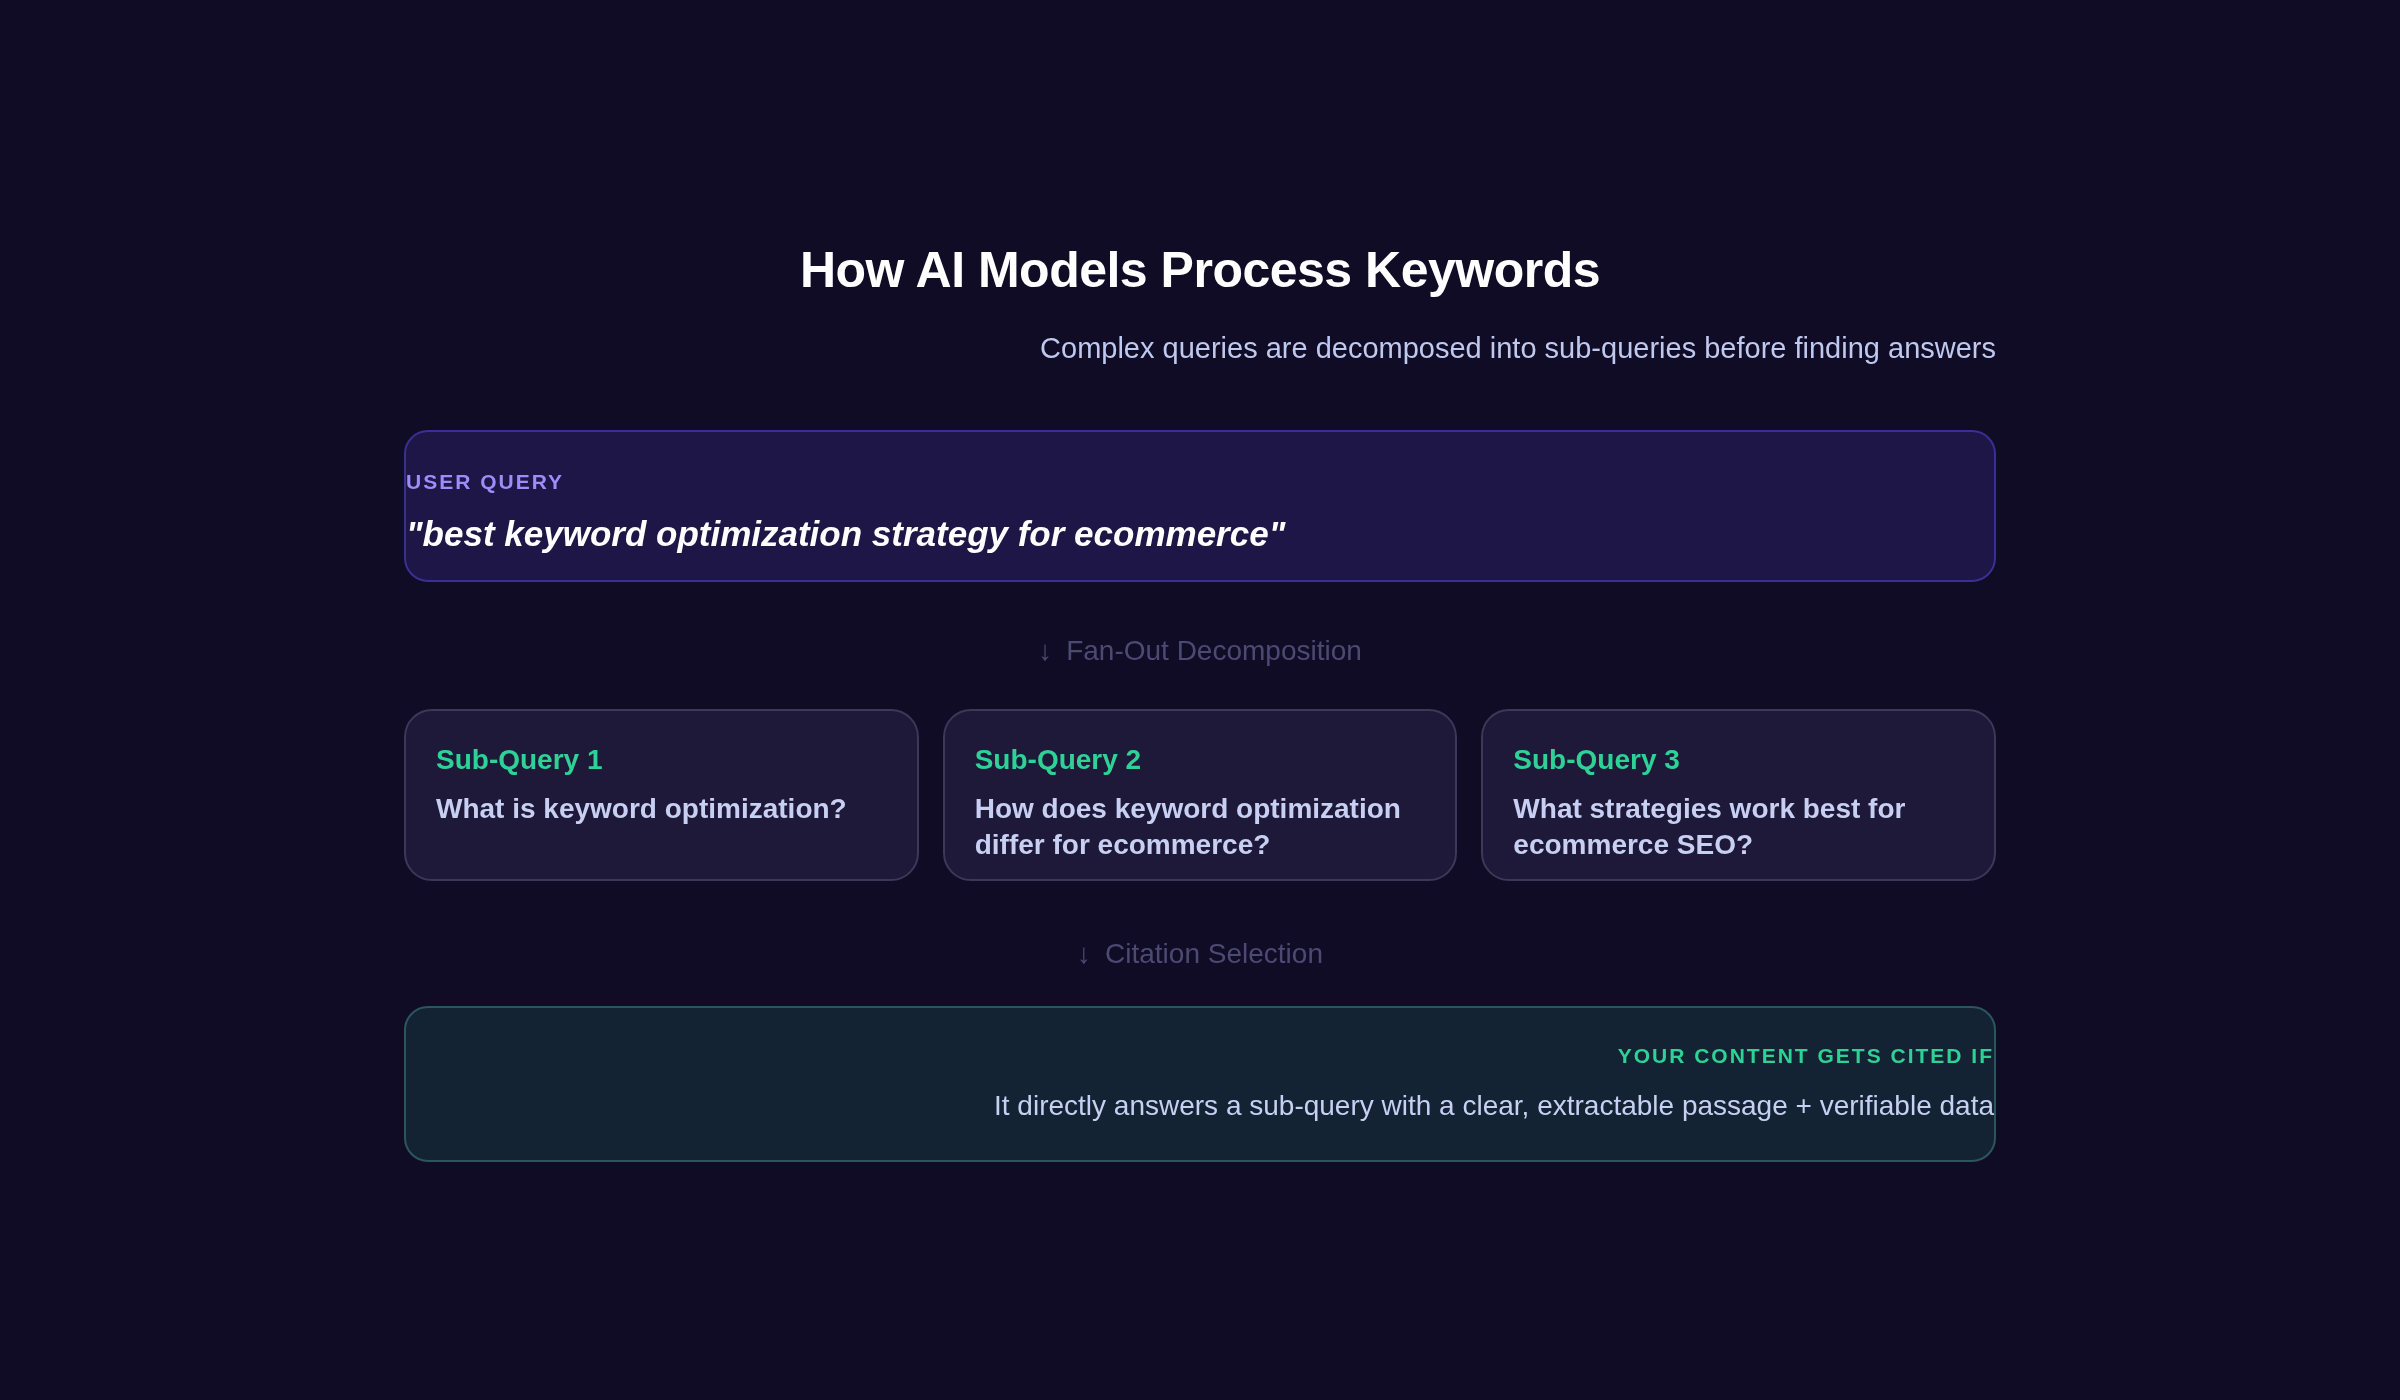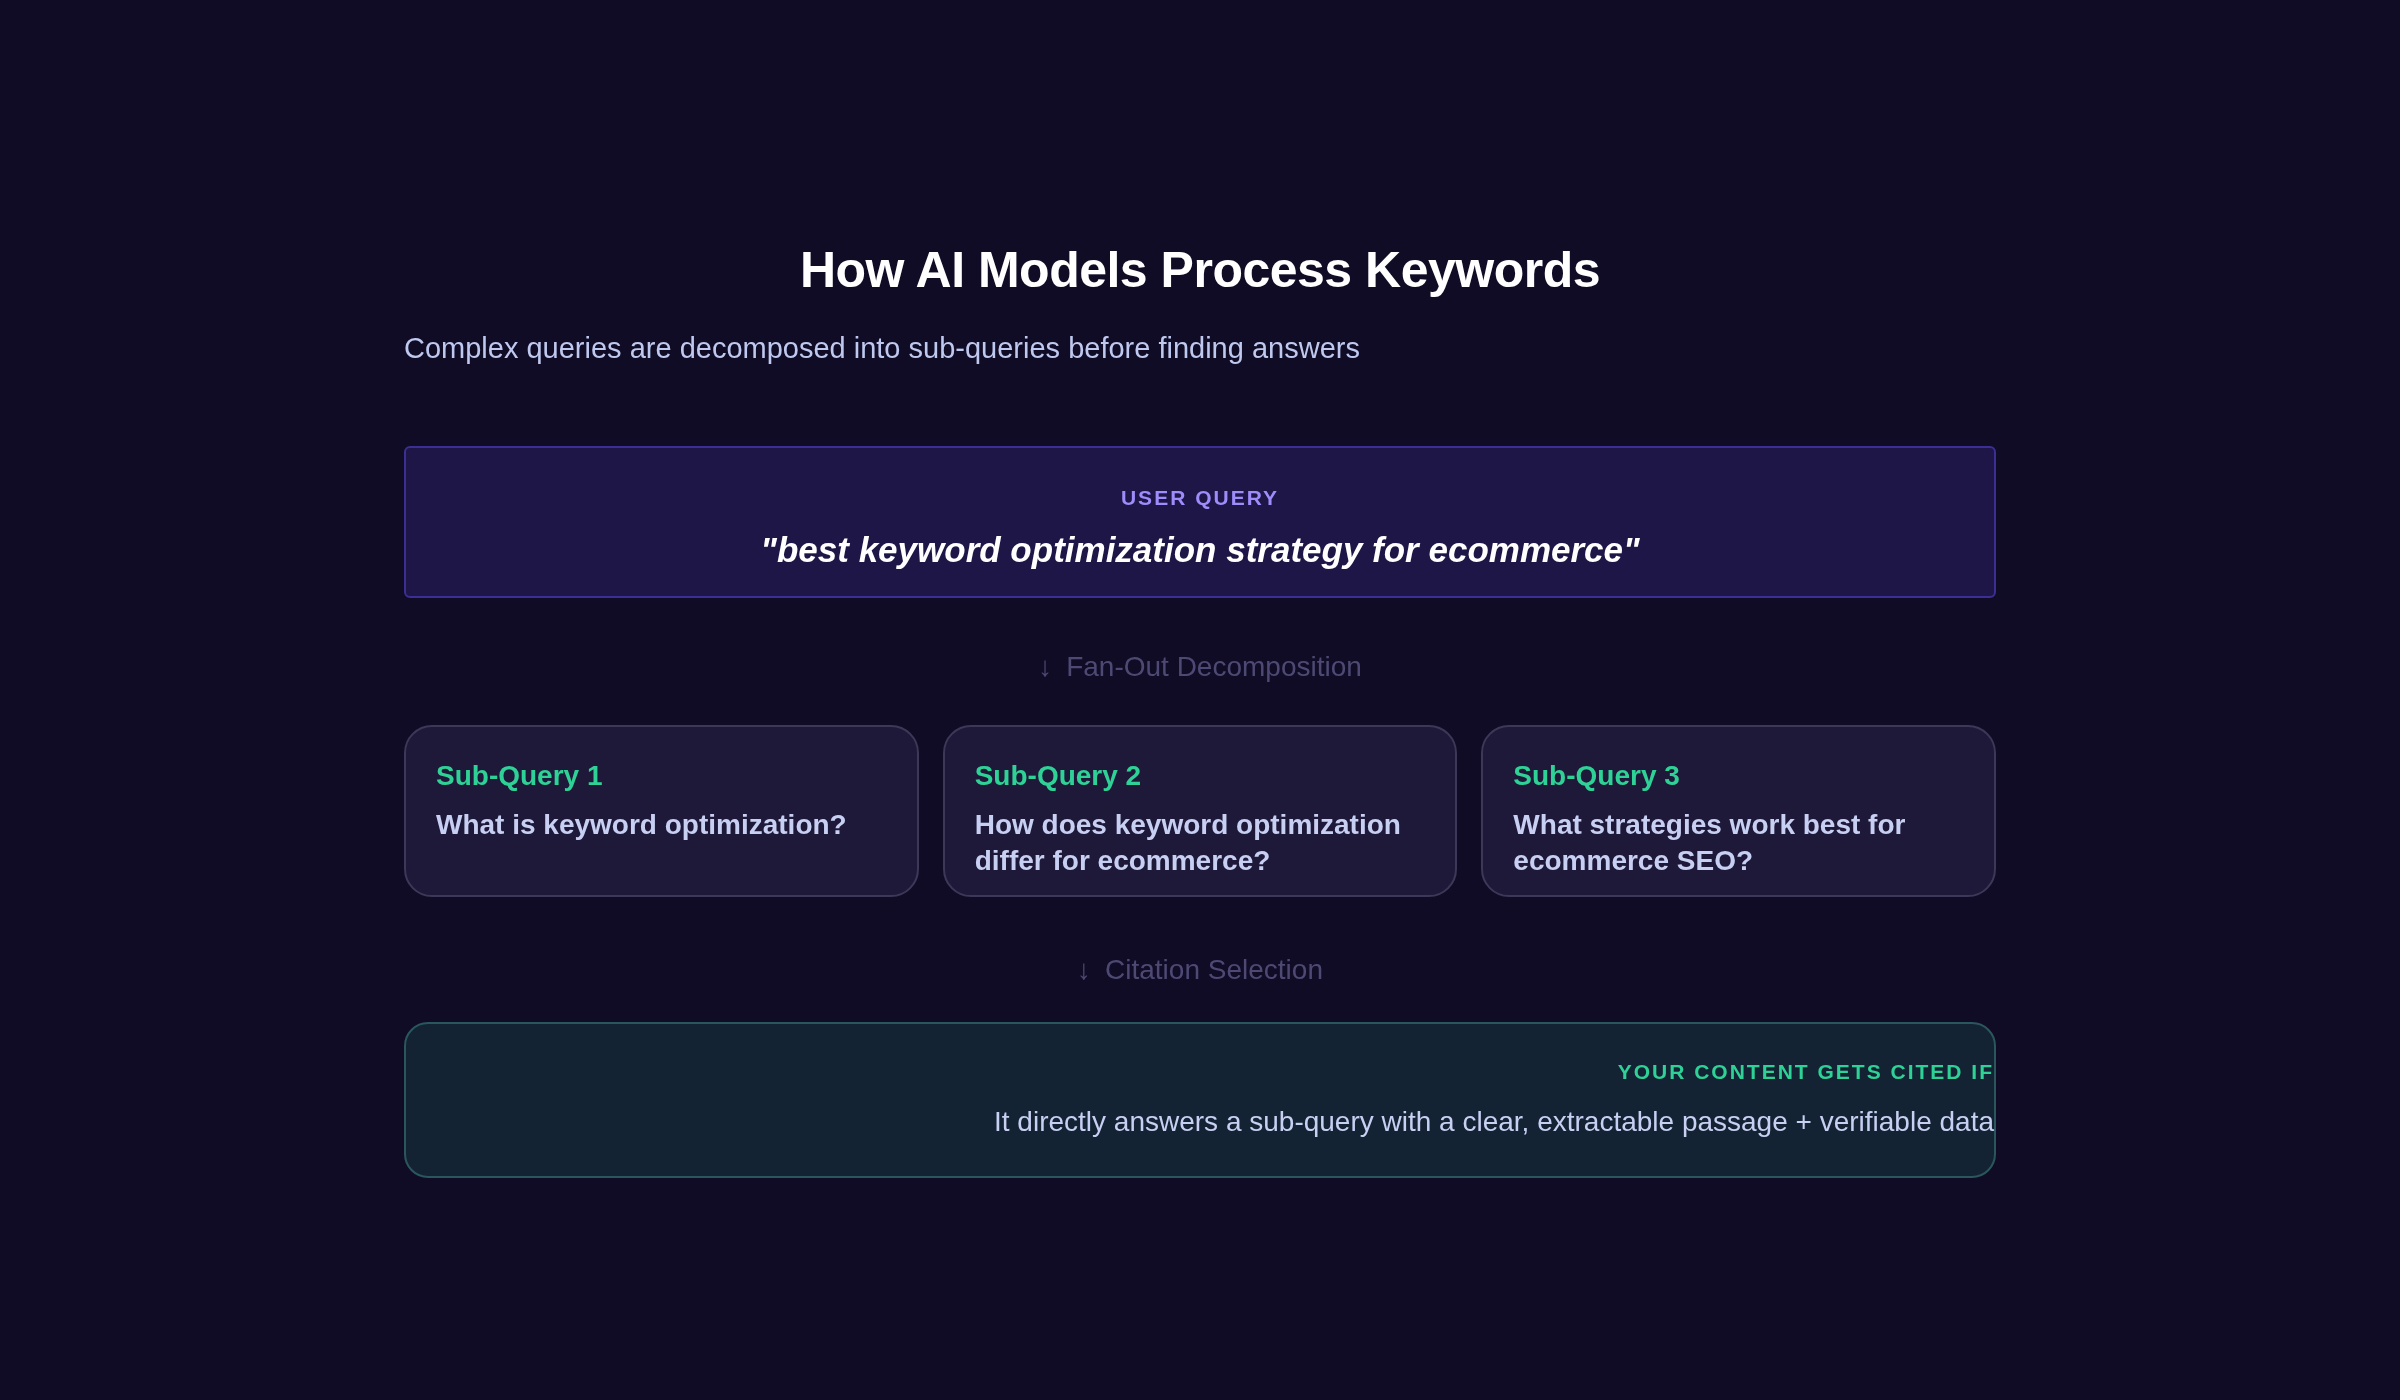--- a/index.html
+++ b/index.html
@@ -35,34 +35,34 @@
   }
   .page-title {
     text-align: center;
     color: var(--title);
     font-size: 50px;
     font-weight: 700;
     letter-spacing: -0.5px;
     line-height: 1.12;
   }
   .page-subtitle {
-    text-align: left;
+    text-align: right;
     color: var(--subtitle);
     font-size: 29px;
     font-weight: 400;
     margin-top: 32px;
     line-height: 1.25;
   }
   .query-box {
-    margin-top: 80px;
+    margin-top: 64px;
     height: 152px;
     background: var(--query-box-bg);
     border: 2px solid var(--query-box-border);
-    border-radius: 6px;
-    text-align: center;
+    border-radius: 24px;
+    text-align: left;
     padding-top: 38px;
   }
   .eyebrow {
     font-size: 21px;
     font-weight: 700;
     letter-spacing: 2px;
     line-height: 1.1;
   }
   .query-box .eyebrow { color: var(--query-label); }
   .query-text {

